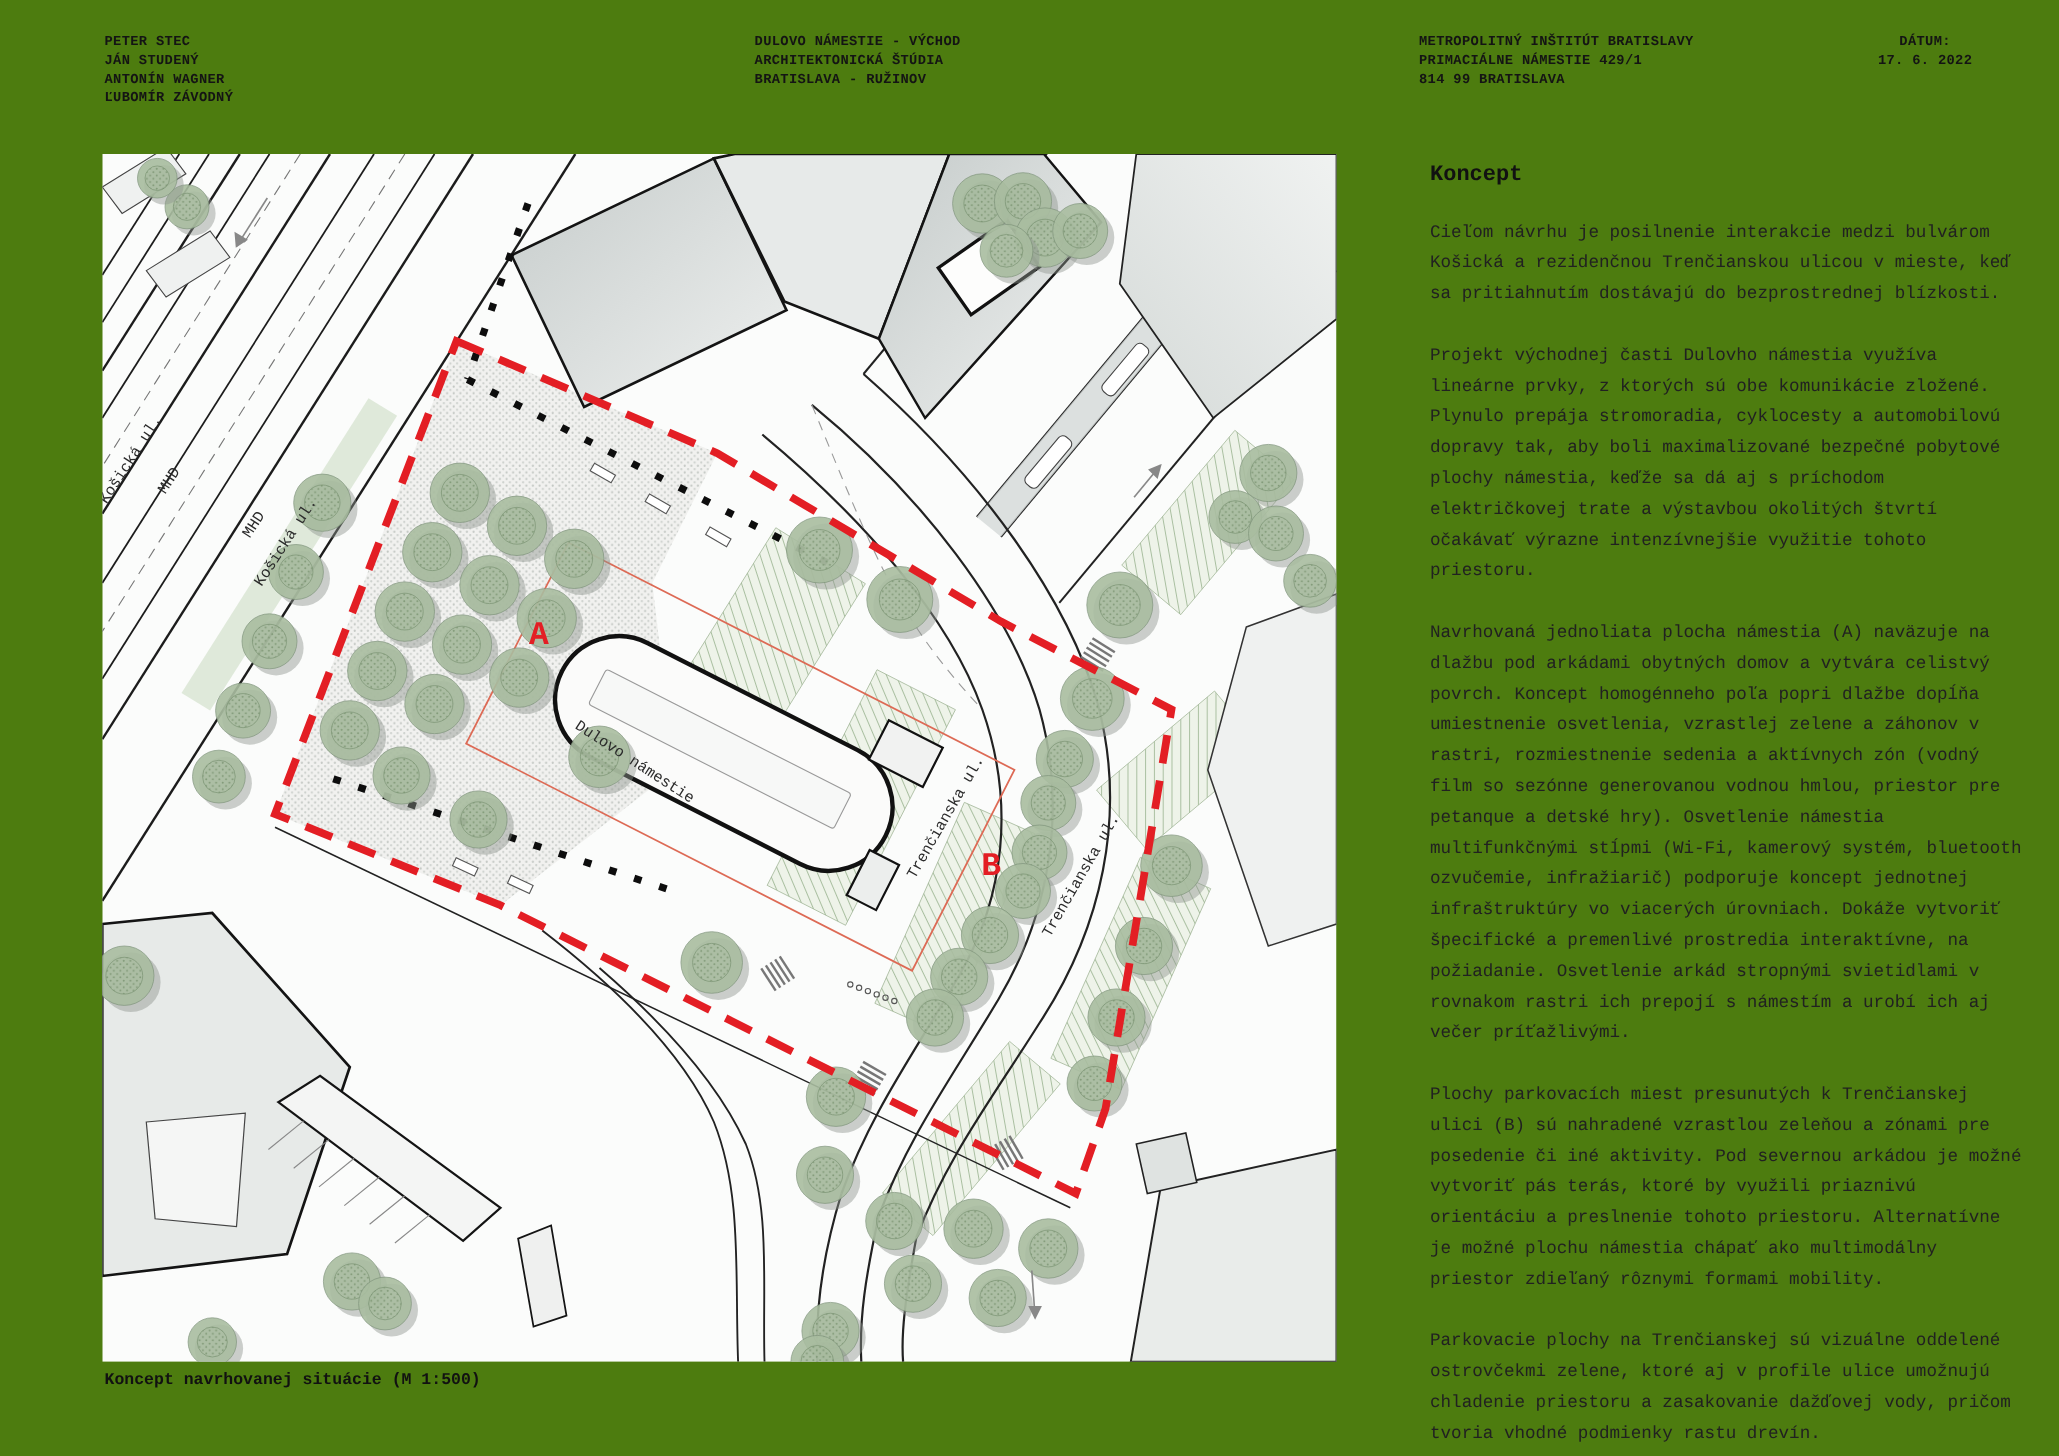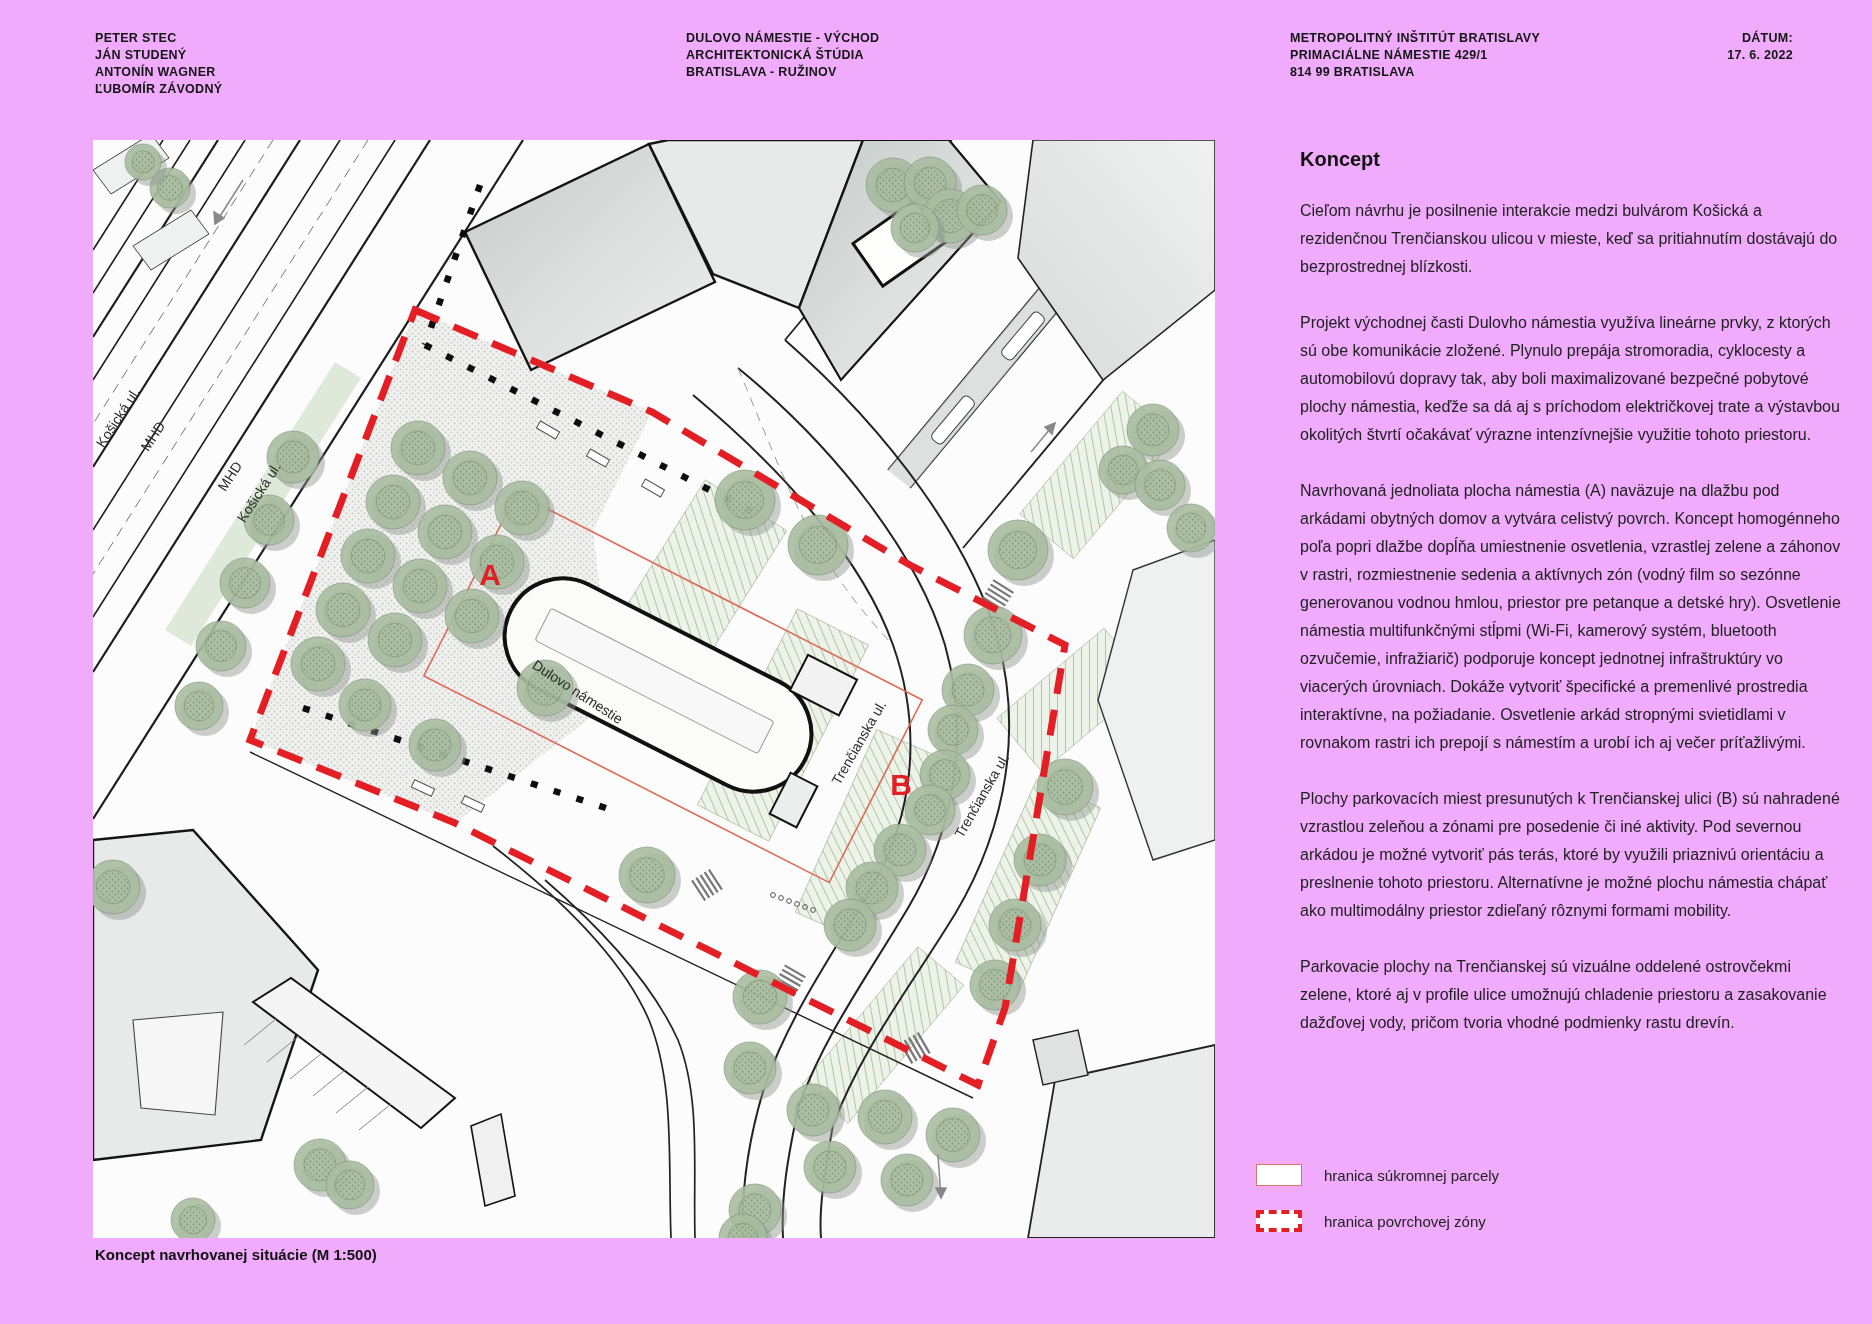--- a/index.html
+++ b/index.html
@@ -1,27 +1,27 @@
 <!DOCTYPE html>
 <html><head>
 <meta charset="utf-8">
 <style>
   html,body{margin:0;padding:0;background:#e6e6e6;}
   .page{
-    position:relative;width:1872px;height:1324px;background:#f0abfc;
-    font-family:Liberation Sans, sans-serif;color:#1c1c1c;overflow:hidden;
+    position:relative;width:1872px;height:1324px;background:#4d7c0f;
+    font-family:Liberation Mono, monospace;color:#1c1c1c;overflow:hidden;
   }
   
   .hdr{position:absolute;top:30px;font-size:12.5px;font-weight:bold;
        letter-spacing:.3px;line-height:17px;text-transform:uppercase;color:#141414;}
   .hdr div{white-space:nowrap;}
   #hdr-authors{left:95px;}
   #hdr-project{left:686px;}
   #hdr-office{left:1256px;margin-left:34px;}
-  #hdr-date{right:79px;text-align:right;}
+  #hdr-date{right:79px;text-align:center;}
   
   .article{position:absolute;left:1256px;top:148px;width:545px;margin-left:44px;}
   .article h3{margin:0 0 26px 0;font-size:20px;font-weight:bold;color:#111;}
   .article p{margin:0 0 28px 0;font-size:16px;line-height:28px;color:#212121;}
   
   .legend{position:absolute;left:1256px;top:1164px;width:520px;}
   .legend-row{display:flex;align-items:center;margin-bottom:24px;}
   .swatch{width:46px;height:22px;box-sizing:border-box;margin-right:22px;background:#fff;}
   .swatch.solid{border:1.5px solid #dd7468;}
   .swatch.dashed{border:4.5px dashed #e31e24;}
@@ -594,26 +594,16 @@
 
   <div class="article">
     <h3>Koncept</h3>
     <p>Cieľom návrhu je posilnenie interakcie medzi bulvárom Košická a rezidenčnou Trenčianskou ulicou v mieste, keď sa pritiahnutím dostávajú do bezprostrednej blízkosti.</p>
     <p>Projekt východnej časti Dulovho námestia využíva lineárne prvky, z ktorých sú obe komunikácie zložené. Plynulo prepája stromoradia, cyklocesty a automobilovú dopravy tak, aby boli maximalizované bezpečné pobytové plochy námestia, keďže sa dá aj s príchodom električkovej trate a výstavbou okolitých štvrtí očakávať výrazne intenzívnejšie využitie tohoto priestoru.</p>
     <p>Navrhovaná jednoliata plocha námestia (A) naväzuje na dlažbu pod arkádami obytných domov a vytvára celistvý povrch. Koncept homogénneho poľa popri dlažbe dopĺňa umiestnenie osvetlenia, vzrastlej zelene a záhonov v rastri, rozmiestnenie sedenia a aktívnych zón (vodný film so sezónne generovanou vodnou hmlou, priestor pre petanque a detské hry). Osvetlenie námestia multifunkčnými stĺpmi (Wi-Fi, kamerový systém, bluetooth ozvučemie, infražiarič) podporuje koncept jednotnej infraštruktúry vo viacerých úrovniach. Dokáže vytvoriť špecifické a premenlivé prostredia interaktívne, na požiadanie. Osvetlenie arkád stropnými svietidlami v rovnakom rastri ich prepojí s námestím a urobí ich aj večer príťažlivými.</p>
     <p>Plochy parkovacích miest presunutých k Trenčianskej ulici (B) sú nahradené vzrastlou zeleňou a zónami pre posedenie či iné aktivity. Pod severnou arkádou je možné vytvoriť pás terás, ktoré by využili priaznivú orientáciu a preslnenie tohoto priestoru. Alternatívne je možné plochu námestia chápať ako multimodálny priestor zdieľaný rôznymi formami mobility.</p>
     <p>Parkovacie plochy na Trenčianskej sú vizuálne oddelené ostrovčekmi zelene, ktoré aj v profile ulice umožnujú chladenie priestoru a zasakovanie dažďovej vody, pričom tvoria vhodné podmienky rastu drevín.</p>
   </div>
 
-  <div class="legend">
-    <div class="legend-row">
-      <span class="swatch solid"></span>
-      <span class="legend-label">hranica súkromnej parcely</span>
-    </div>
-    <div class="legend-row">
-      <span class="swatch dashed"></span>
-      <span class="legend-label">hranica povrchovej zóny</span>
-    </div>
-  </div>
 
   <div class="caption">Koncept navrhovanej situácie (M 1:500)</div>
 
 </div>
 
 </body></html>

